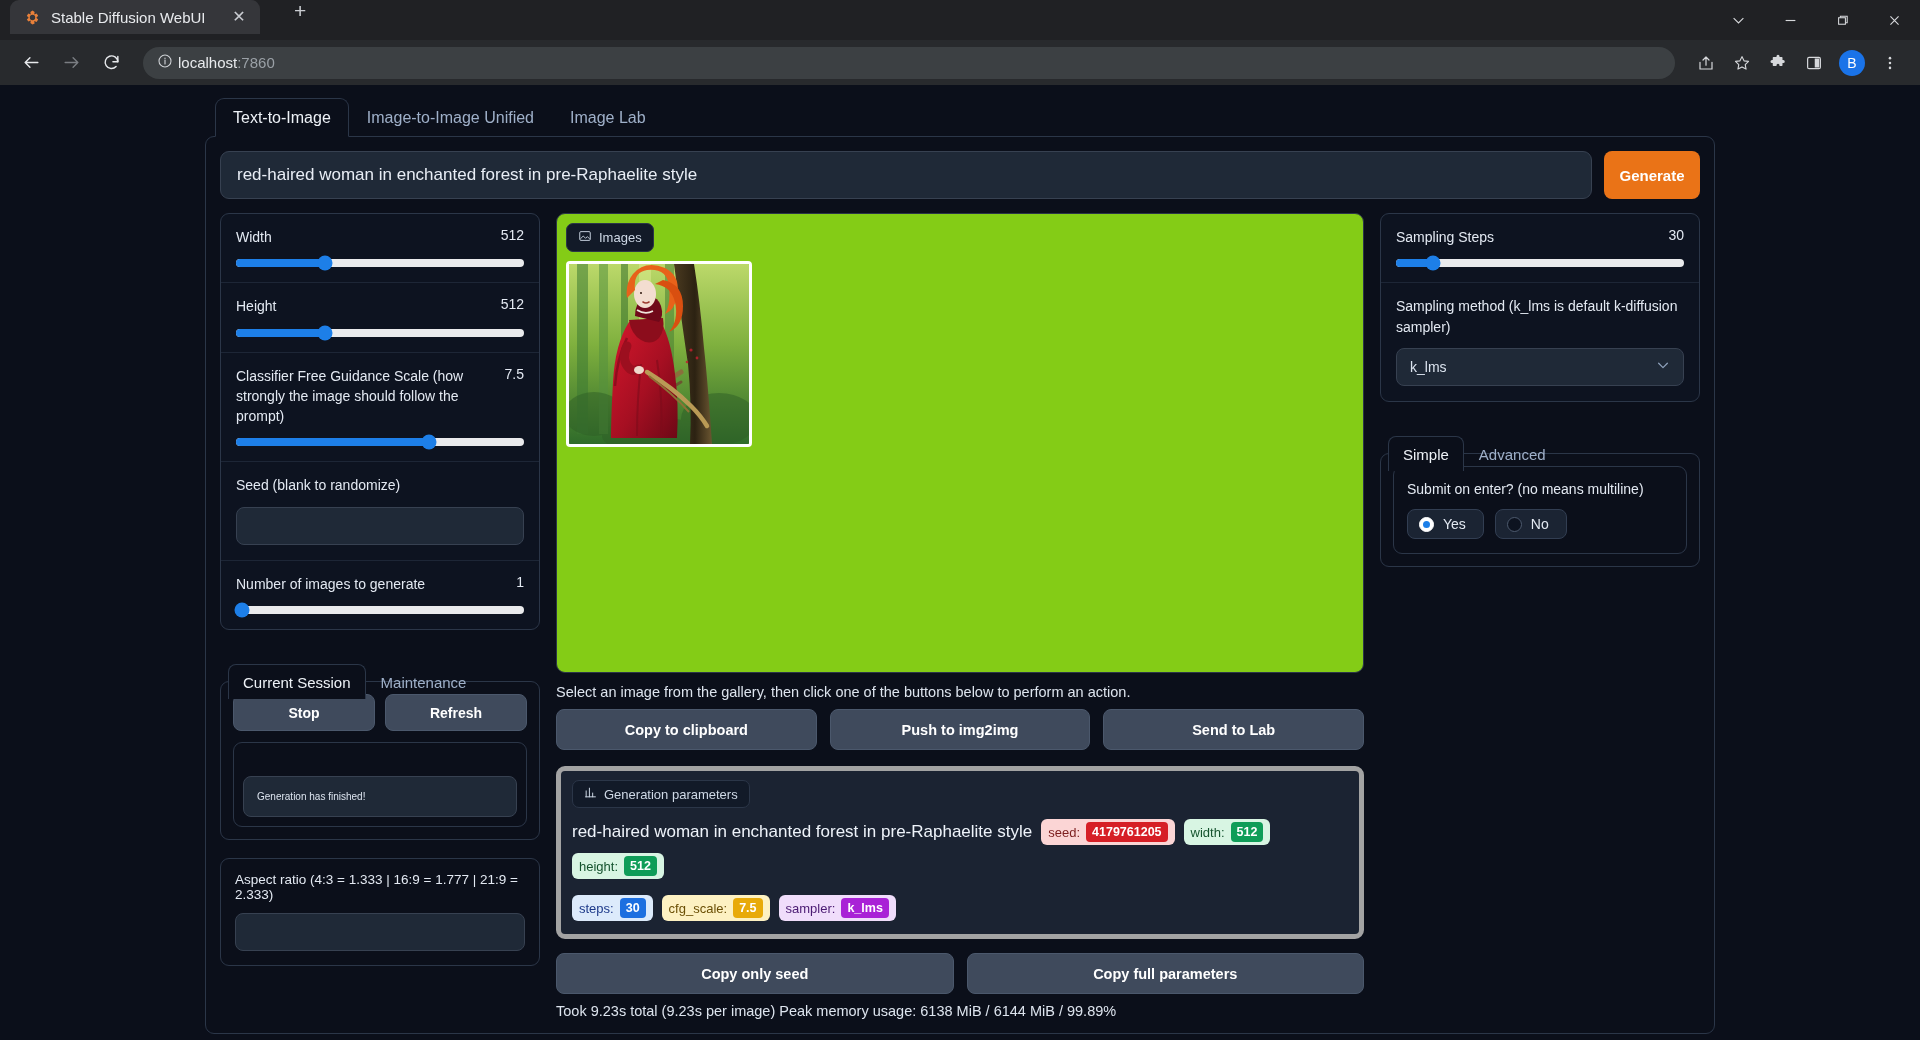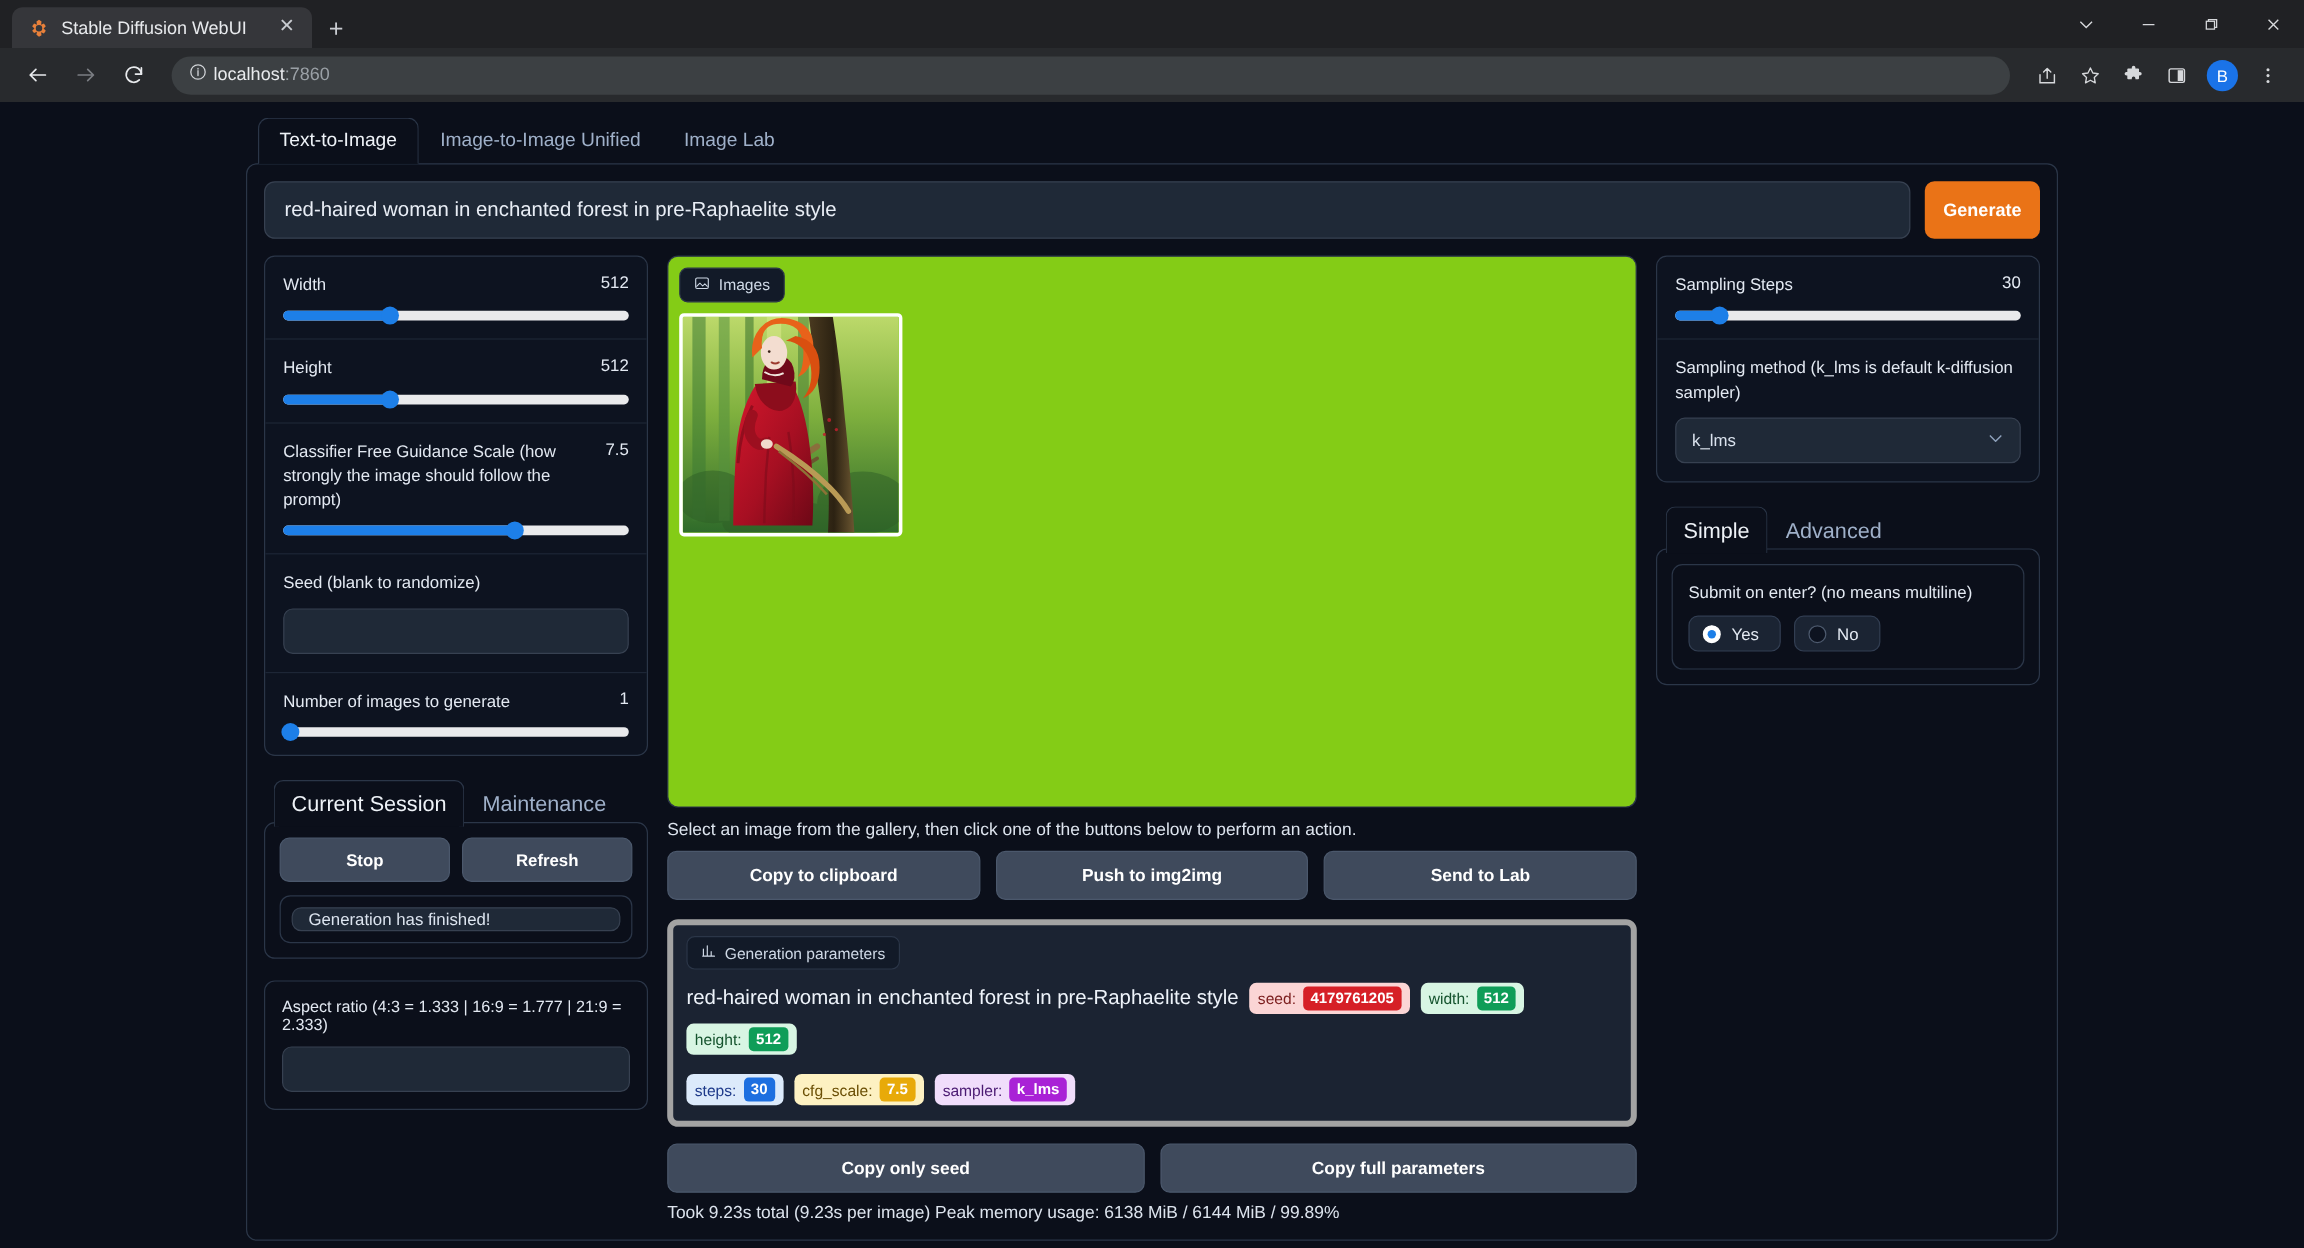--- a/index.html
+++ b/index.html
@@ -8,21 +8,21 @@
     background: #0b0f1a;
     font-family: "Liberation Sans", sans-serif;
     overflow: hidden;
   }
 
   
   .browser-titlebar {
     height: 40px; background: #202124;
     display: flex; align-items: flex-end; position: relative;
   }
-  .tab-strip { display: flex; align-items: flex-end; padding-left: 10px; height: 100%; }
+  .tab-strip { display: flex; align-items: flex-start; padding-left: 10px; height: 100%; gap: 20px; }
   .btab {
     display: flex; align-items: center; gap: 10px;
     height: 34px; padding: 0 12px 0 14px;
     background: #35363a; border-radius: 9px 9px 0 0;
     min-width: 250px;
   }
   .btab-favicon { width: 17px; height: 17px; flex: 0 0 auto; }
   .btab-title { color: #e8eaed; font-size: 15px; white-space: nowrap; flex: 1; }
   .btab-close { color: #c9ccd1; font-size: 16px; line-height: 1; width: 18px; text-align: center; }
   .newtab { color: #c9ccd1; font-size: 21px; margin-left: 14px; margin-bottom: 5px; line-height: 1; }
@@ -107,36 +107,36 @@
 
   .select-box {
     margin-top: 11px; height: 38px; background: #1f2937; border: 1px solid #374151;
     border-radius: 8px; display: flex; align-items: center; justify-content: space-between;
     padding: 0 13px; color: #dbe3ee; font-size: 14px;
   }
 
   
   .subtabs { display: flex; align-items: flex-end; padding-left: 8px; margin-top: 16px; }
   .subtab {
-    padding: 9px 14px 8px; font-size: 18px; color: #9fb0c9;
+    padding: 9px 14px 8px; font-size: 15px; color: #9fb0c9;
     border: 1px solid transparent; border-bottom: none;
-    border-radius: 8px 8px 0 0; cursor: pointer; position: relative; top: 4px;
+    border-radius: 8px 8px 0 0; cursor: pointer; position: relative; top: 18px;
   }
   .subtab.active { color: #eef2f7; border-color: #2b3648; border-bottom-color: #0b0f1a; background: #0b0f1a; }
   .subpanel { border: 1px solid #2b3648; border-radius: 9px; padding: 12px; }
 
   .btn-row { display: flex; gap: 10px; }
   .sbtn {
     flex: 1; height: 37px; background: #3f4a5c; border: 1px solid #4b586c;
     border-radius: 8px; color: #fff; font-size: 14px; font-weight: 700; cursor: pointer;
   }
   .status-wrap { margin-top: 11px; border: 1px solid #2b3648; border-radius: 9px; padding: 9px; }
   .status-box {
     background: #1f2937; border: 1px solid #374151; border-radius: 8px;
-    padding: 1px 13px; color: #dce4ef; font-size: 14px;
+    padding: 14px 13px; color: #dce4ef; font-size: 10px; margin-top: 24px;
   }
 
   .ratio-card { margin-top: 18px; border: 1px solid #2b3648; border-radius: 9px; padding: 13px 14px 14px; }
   .ratio-label { font-size: 13.5px; color: #e3e9f2; }
 
   
   .gallery-card { border: 1px solid #2b3648; border-radius: 9px; padding: 9px; min-height: 460px; position: relative; background: #84cc16; }
   .gal-chip {
     display: inline-flex; align-items: center; gap: 7px;
     background: #121a28; border: 1px solid #2b3648; border-radius: 7px;

